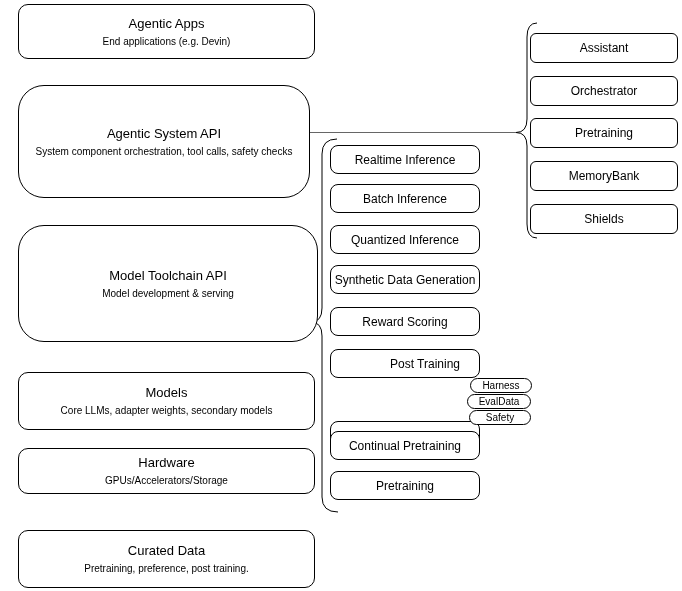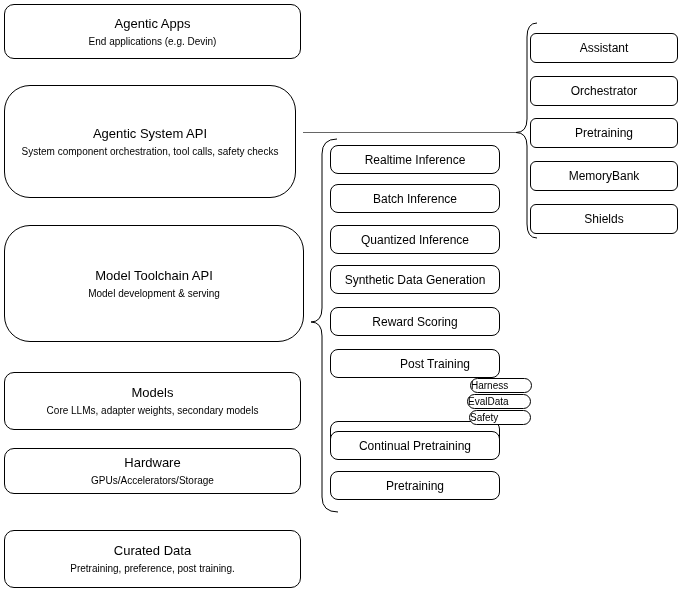--- a/index.html
+++ b/index.html
@@ -23,48 +23,48 @@
     border: 1px solid #000000;
     background: #ffffff;
     display: flex;
     flex-direction: column;
     align-items: center;
     justify-content: center;
     text-align: center;
     z-index: 2;
   }
   
-  .lbox { left: 4px; width: 297px; border-radius: 10px; }
+  .lbox { left: 18px; width: 297px; border-radius: 10px; }
   .lbox .title { font-size: 13px; line-height: 15px; }
   .lbox .subtitle { font-size: 10px; line-height: 12px; margin-top: 5px; }
   .l1 { top: 4px;   height: 55px; }
   .l2 { top: 85px;  height: 113px; width: 292px; border-radius: 26px; }
   .l3 { top: 225px; height: 117px; width: 300px; border-radius: 26px; }
   .l4 { top: 372px; height: 58px; }
   .l5 { top: 448px; height: 46px; }
   .l6 { top: 530px; height: 58px; }
   
-  .mid { left: 330px; width: 170px; height: 29px; border-radius: 8px; font-size: 12px; }
+  .mid { left: 330px; width: 150px; height: 29px; border-radius: 8px; font-size: 12px; }
   .m1 { top: 145px; } .m2 { top: 184px; } .m3 { top: 225px; }
   .m4 { top: 265px; } .m5 { top: 307px; } .m6 { top: 349px; padding-left: 40px; }
   .m7 { top: 389px; margin-top: 32px; } .m8 { top: 431px; } .m9 { top: 471px; }
   
   .rbox { left: 530px; width: 148px; height: 30px; border-radius: 6px; font-size: 12px; }
   .r1 { top: 33px; } .r2 { top: 76px; } .r3 { top: 118px; }
   .r4 { top: 161px; } .r5 { top: 204px; }
   
   .pill {
     position: absolute;
     box-sizing: border-box;
     border: 1px solid #000000;
     border-radius: 9px;
     background: #ffffff;
     display: flex;
     align-items: center;
-    justify-content: flex-start;
+    justify-content: center;
     font-size: 10px;
     z-index: 3;
   }
   .p1 { left: 470px; top: 378px; width: 62px; height: 15px; }
   .p2 { left: 467px; top: 394px; width: 64px; height: 15px; }
   .p3 { left: 469px; top: 410px; width: 62px; height: 15px; }
 </style>
 </head>
 <body>
 

